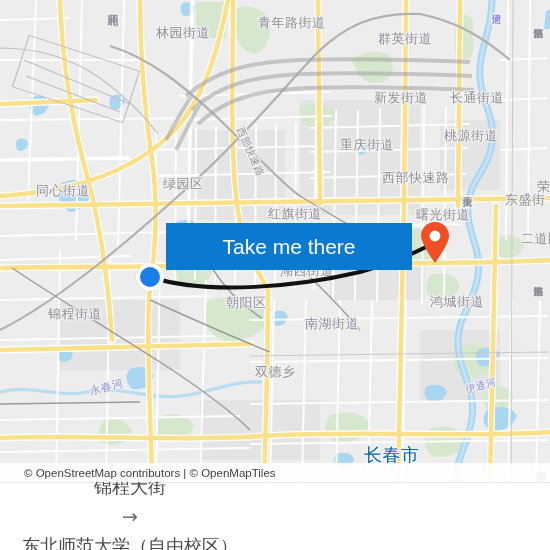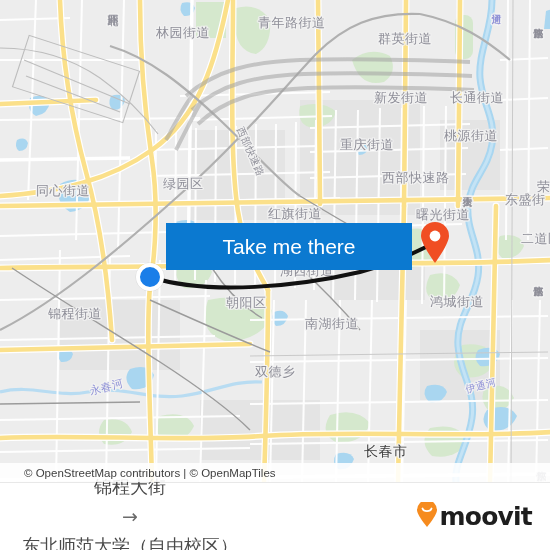--- a/index.html
+++ b/index.html
@@ -34,21 +34,21 @@
   }
   .lbl.sm  { font-size: 11px; }
   .lbl.xs  { font-size: 10px; }
   .lbl.vert {
     writing-mode: vertical-rl;
     text-orientation: upright;
     letter-spacing: 0px;
   }
   .lbl.river { color:#8d8fd6; }
   .lbl.river-rot { color:#8d8fd6; }
-  .lbl.city { font-size:14px; color:#404040; }
+  .lbl.city { font-size:18px; color:#0369a1; }
 
   
   .cta {
     position: absolute;
     left: 166px; top: 223px;
     width: 246px; height: 47px;
     background: #0b79d0;
     display:flex; align-items:center; justify-content:center;
     color:#ffffff;
     font-size: 21px;
@@ -385,23 +385,14 @@
       <span>© OpenStreetMap contributors | © OpenMapTiles</span>
     </div>
   </div>
 
   <div class="footer">
     <div class="route">
       <span class="orig">锦程大街</span>
       <span class="arrow">→</span>
       <span class="dest">东北师范大学（自由校区）</span>
     </div>
-    <div class="brand">
-      <span>
-        <svg width="22" height="26" viewBox="0 0 22 26">
-          <path d="M11 25 C11 25 21 13 21 8 A10 10 0 1 0 1 8 C1 13 11 25 11 25 Z" fill="#f68b1e"></path>
-          <path d="M6.5 6.5 C7.6 10 14.4 10 15.5 6.5" stroke="#ffffff" stroke-width="1.8" fill="none" stroke-linecap="round"></path>
-        </svg>
-      </span>
-      <span class="word">moovit</span>
-    </div>
   </div>
 </div>
 
 </body></html>

